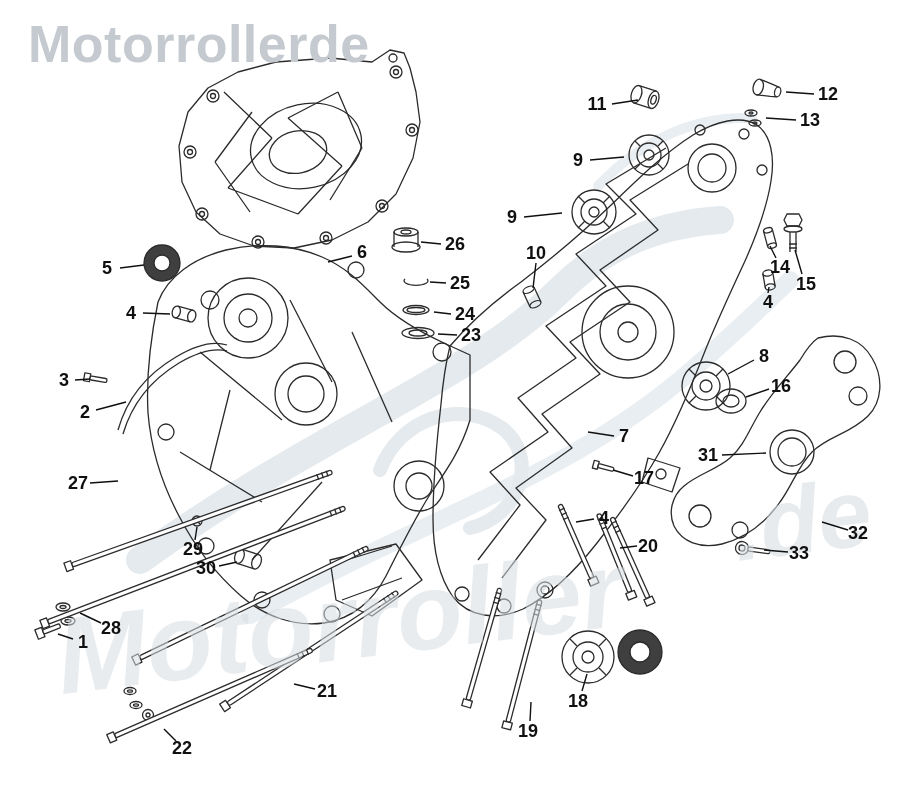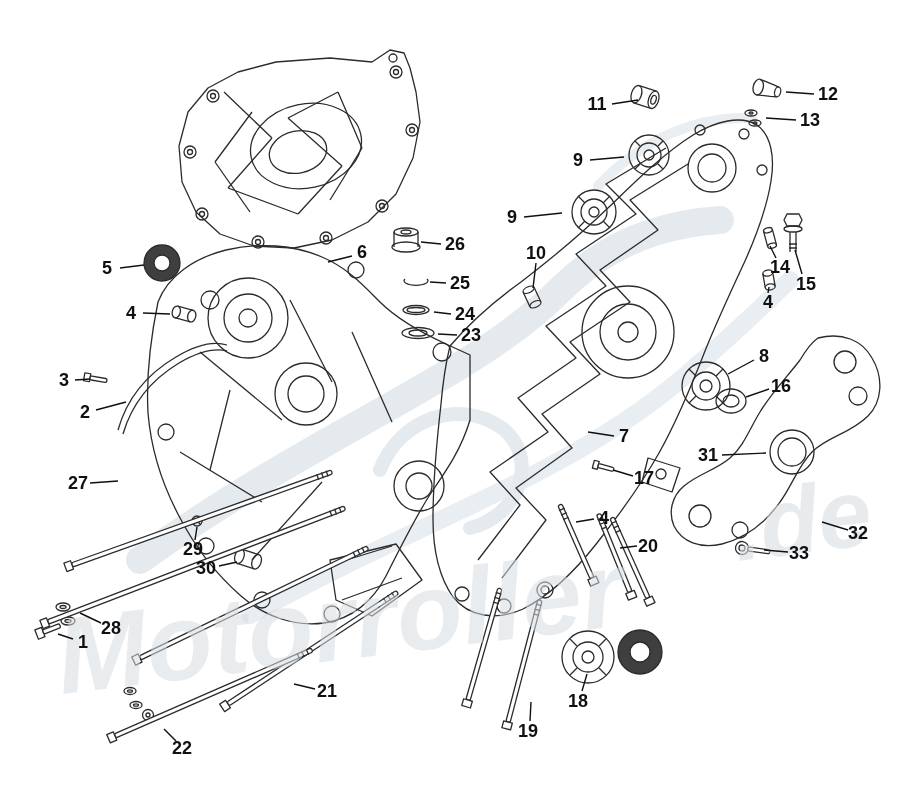--- a/index.html
+++ b/index.html
@@ -374,13 +374,14 @@
         <text x="578" y="701" class="callout-text">18</text>
         <line x1="530" y1="721" x2="531" y2="702" class="callout-line"></line>
         <text x="528" y="731" class="callout-text">19</text>
         <line x1="315" y1="689" x2="294" y2="684" class="callout-line"></line>
         <text x="327" y="691" class="callout-text">21</text>
         <line x1="176" y1="741" x2="164" y2="729" class="callout-line"></line>
         <text x="182" y="748" class="callout-text">22</text>
       </g>
   </svg>
 
+  <div class="logo">Motorrollerde</div>
 </div>
 
 </body></html>

